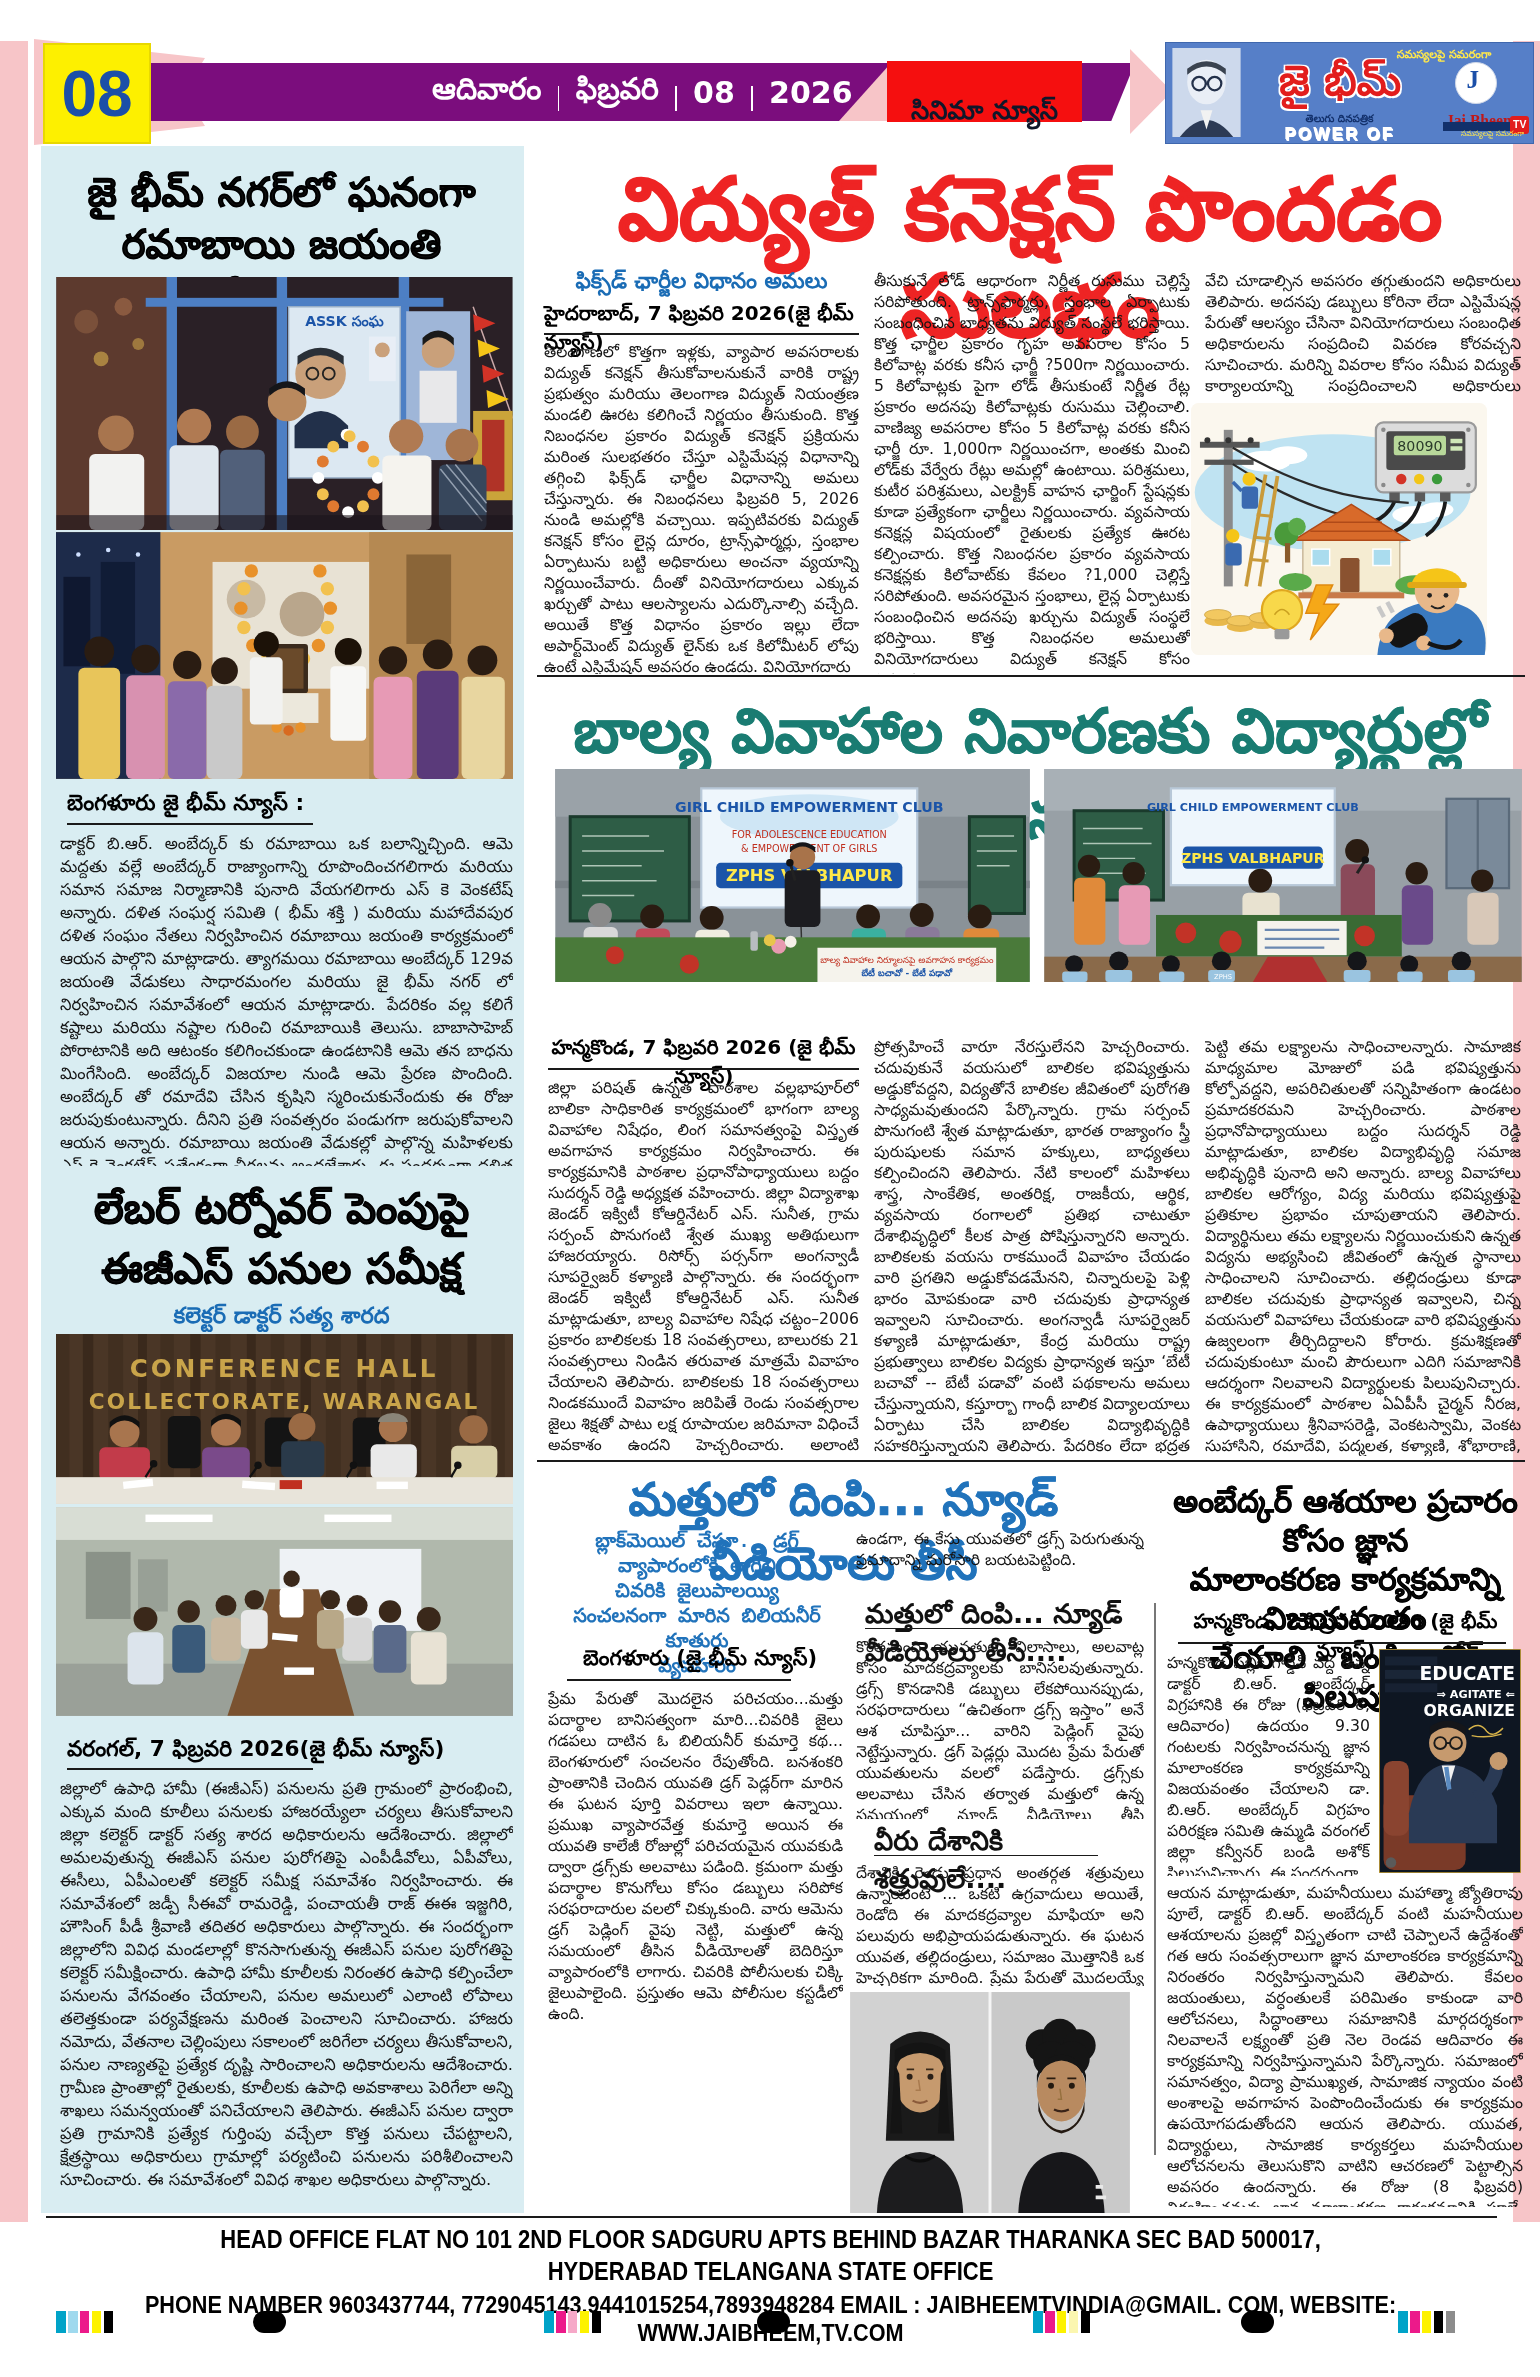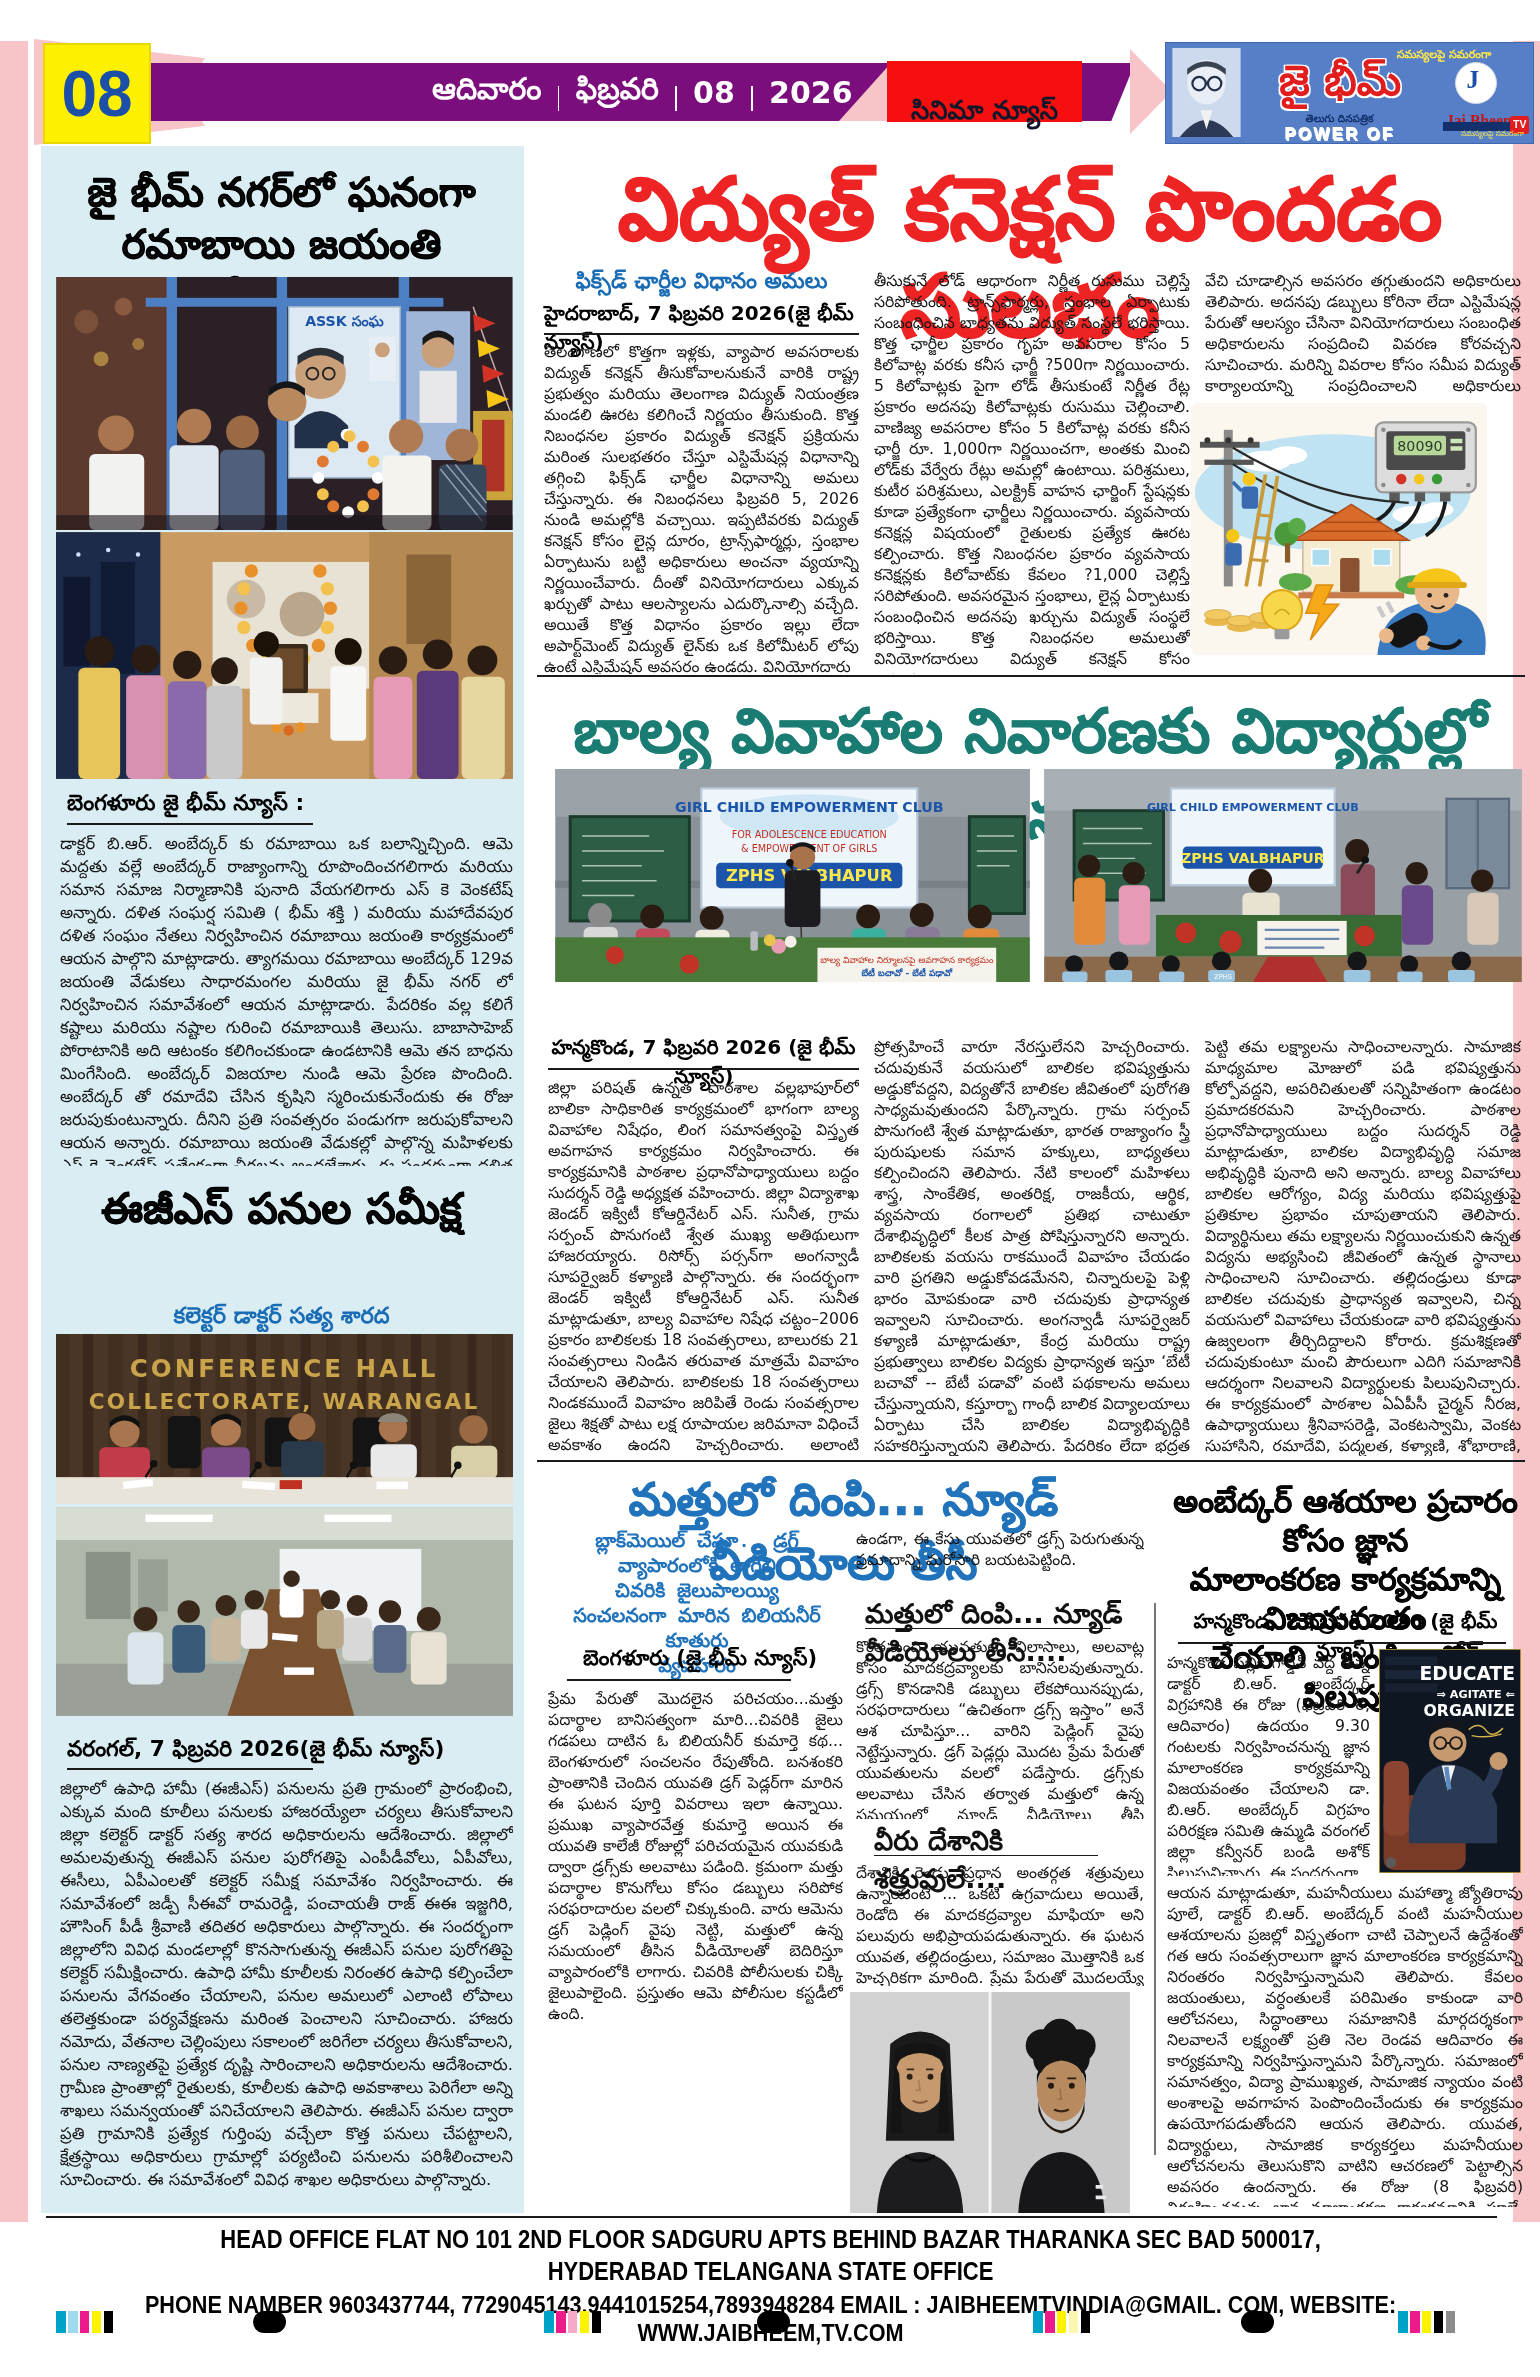--- a/index.html
+++ b/index.html
@@ -204,20 +204,21 @@
     <circle cx="572" cy="172" r="20" fill="#2a1c12"></circle>
       <rect x="544" y="194" width="58" height="137" rx="8" fill="#e8d6a0"></rect>
   </g>
 </svg>
 
 <div class="abs tel dateline" style="left:67px;top:790px;width:447px;font-size:21.6px;">బెంగళూరు జై భీమ్ న్యూస్ :</div>
 <div class="abs rule" style="left:67px;top:823px;width:246px;"></div>
 <div class="abs tel lefttext" style="left:60px;top:832px;width:453px;height:334px;">డాక్టర్ బి.ఆర్. అంబేద్కర్ కు రమాబాయి ఒక బలాన్నిచ్చింది. ఆమె మద్దతు వల్లే అంబేద్కర్ రాజ్యాంగాన్ని రూపొందించగలిగారు మరియు సమాన సమాజ నిర్మాణానికి పునాది వేయగలిగారు ఎస్ కె వెంకటేష్ అన్నారు. దళిత సంఘర్ష సమితి ( భీమ్ శక్తి ) మరియు మహాదేవపుర దళిత సంఘం నేతలు నిర్వహించిన రమాబాయి జయంతి కార్యక్రమంలో ఆయన పాల్గొని మాట్లాడారు. త్యాగమయి రమాబాయి అంబేద్కర్ 129వ జయంతి వేడుకలు సాధారమంగల మరియు జై భీమ్ నగర్ లో నిర్వహించిన సమావేశంలో ఆయన మాట్లాడారు. పేదరికం వల్ల కలిగే కష్టాలు మరియు నష్టాల గురించి రమాబాయికి తెలుసు. బాబాసాహెబ్ పోరాటానికి అది ఆటంకం కలిగించకుండా ఉండటానికి ఆమె తన బాధను మింగేసింది. అంబేద్కర్ విజయాల నుండి ఆమె ప్రేరణ పొందింది. అంబేద్కర్ తో రమాదేవి చేసిన కృషిని స్మరించుకునేందుకు ఈ రోజు జరుపుకుంటున్నారు. దీనిని ప్రతి సంవత్సరం పండుగగా జరుపుకోవాలని ఆయన అన్నారు. రమాబాయి జయంతి వేడుకల్లో పాల్గొన్న మహిళలకు ఎస్ కె వెంకటేష్ ప్రత్యేకంగా చీరలను అందజేశారు. ఈ సందర్భంగా దళిత సంఘర్ష సమితి ( భీమ్ శక్తి ) రాష్ట్ర కార్యదర్శి ఎస్ కె వెంకటేష్, మహాదేవపుర దళిత సంఘం అధ్యక్షుడు ప్రవీణ్ కుమార్, ప్రధాన కార్యదర్శి అడ్వకేట్ విక్రమ్, సమాజ సేవకుడు ఎస్ కె మదేష్ , అష్రఫ్ అలీ, షబానా తాజ్, రేవతి రాజ్, మంజుల, మరియు తదితరులు పాల్గొన్నారు.</div>
 
 <div class="abs tel hl-black" style="left:51px;top:1179px;width:461px;font-size:42px;line-height:60px;-webkit-text-stroke:0.7px #000;">
+  <div>లేబర్ టర్నోవర్ పెంపుపై</div>
   <div>ఈజీఎస్ పనుల సమీక్ష</div>
 </div>
 <div class="abs tel kicker" style="left:51px;top:1302px;width:461px;font-size:22.4px;">కలెక్టర్ డాక్టర్ సత్య శారద</div>
 
 <svg class="abs" style="left:56px;top:1334px;" width="457" height="170" viewBox="0 0 613 228">
   <rect width="613" height="228" fill="#4a3626"></rect>
   <g opacity=".55">
     <rect x="0" width="18" height="228" fill="#3a2a1c"></rect>
       <rect x="36" width="14" height="228" fill="#2e2014"></rect>
     <rect x="70" width="20" height="228" fill="#3a2a1c"></rect>

